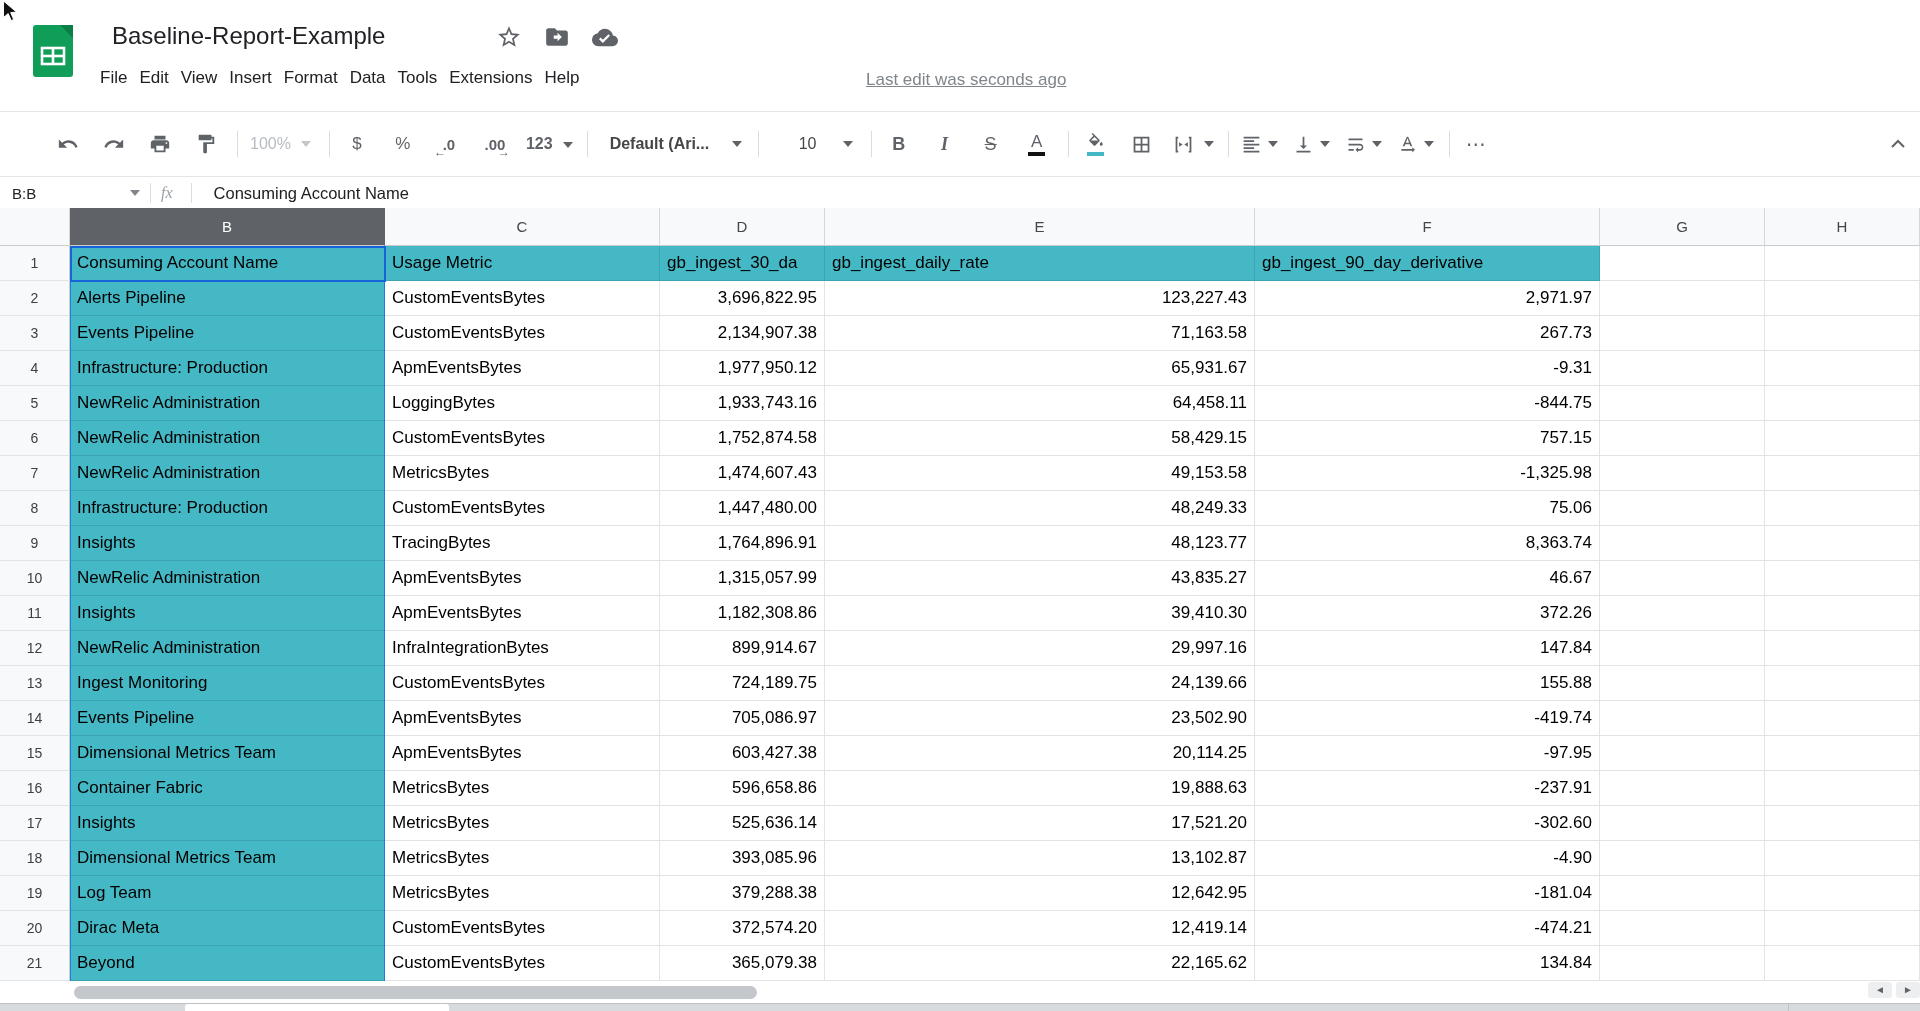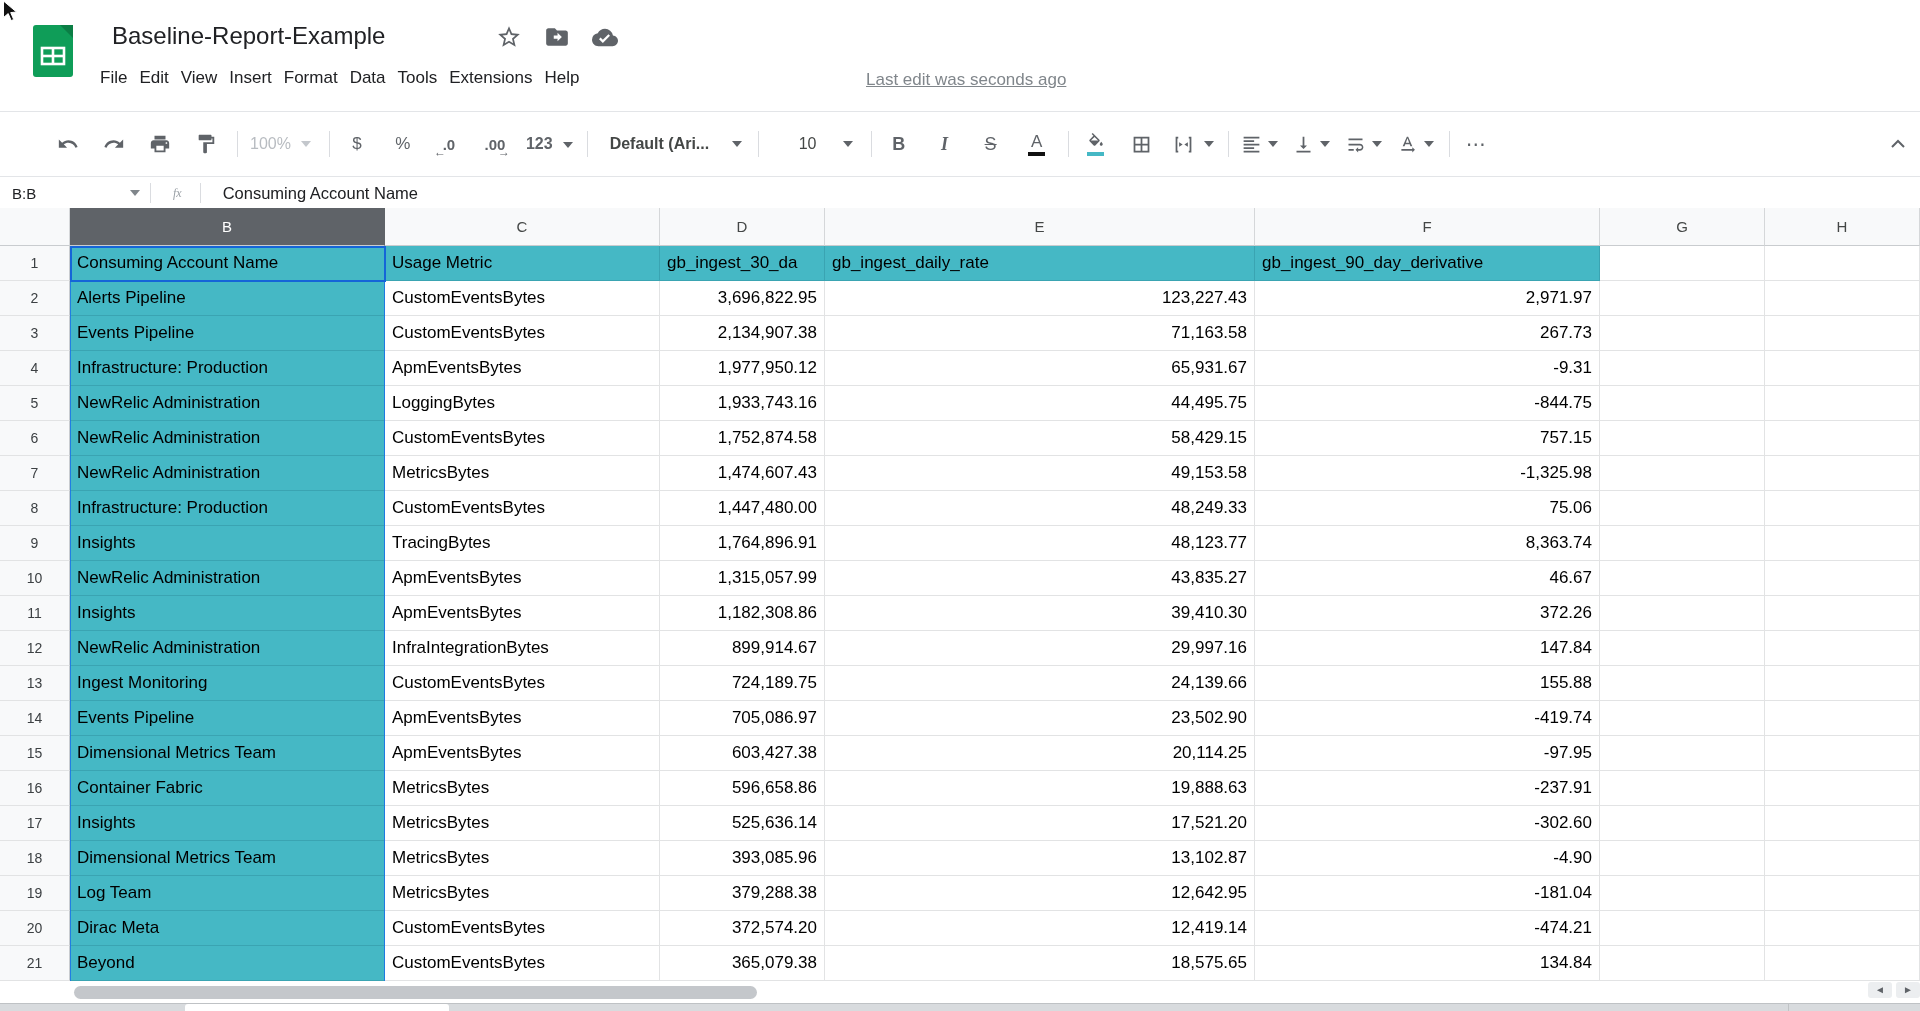--- a/index.html
+++ b/index.html
@@ -42,21 +42,21 @@
   .tb-combo { display:flex; align-items:center; gap:6px; margin-right:15px; flex:none; }
   .tb-more { font-size:20px; color:#5f6368; letter-spacing:2px; margin-right:0; }
   .tb-spacer { flex:1; }
   .tb-collapse { margin-right:14px; color:#5f6368; }
 
   
   .formulabar { position:absolute; top:178px; left:0; width:1920px; height:30px; background:#fff; display:flex; align-items:center; }
   .namebox { width:150px; height:100%; display:flex; align-items:center; justify-content:space-between; padding:0 10px 0 12px; }
   .namebox-text { font-size:15px; color:#202124; }
   .fb-div { width:1px; height:20px; background:#dadce0; }
-  .fx { font-family:"Liberation Serif", serif; font-style:italic; font-size:12px; color:#9aa0a6; margin:0 18px 0 22px; }
+  .fx { font-family:"Liberation Serif", serif; font-style:italic; font-size:16px; color:#9aa0a6; margin:0 18px 0 10px; }
   .fb-value { font-size:16.5px; color:#202124; margin-left:22px; white-space:nowrap; }
 
   
   .gridwrap { position:absolute; top:208px; left:0; width:1920px; height:773px; }
   .grid { display:grid; grid-template-columns:70px 315px 275px 165px 430px 345px 165px 155px; grid-template-rows:38px repeat(21, 35px); width:1920px; }
   .cell { overflow:hidden; white-space:nowrap; font-size:17px; color:#000; line-height:34px; padding:0 7px; background:#fff; border-right:1px solid #e2e3e4; border-bottom:1px solid #e2e3e4; }
   .cell.num { text-align:right; }
   .cell.teal { background:#45b8c5; border-right-color:#3aa4b2; border-bottom-color:#3aa4b2; }
   .colheader { background:#f8f9fa; border-right:1px solid #d5d7d9; border-bottom:1px solid #c9cccf; color:#444746; font-size:15px; text-align:center; line-height:37px; position:relative; }
   .colheader.sel { background:#5f6368; color:#fff; border-right-color:#5f6368; }
@@ -314,21 +314,21 @@
         <div class="cell">ApmEventsBytes</div>
         <div class="cell num">1,977,950.12</div>
         <div class="cell num">65,931.67</div>
         <div class="cell num">-9.31</div>
         <div class="cell"></div>
         <div class="cell"></div>
         <div class="gutter">5</div>
         <div class="cell teal">NewRelic Administration</div>
         <div class="cell">LoggingBytes</div>
         <div class="cell num">1,933,743.16</div>
-        <div class="cell num">44,495.75</div>
+        <div class="cell num">64,458.11</div>
         <div class="cell num">-844.75</div>
         <div class="cell"></div>
         <div class="cell"></div>
         <div class="gutter">6</div>
         <div class="cell teal">NewRelic Administration</div>
         <div class="cell">CustomEventsBytes</div>
         <div class="cell num">1,752,874.58</div>
         <div class="cell num">58,429.15</div>
         <div class="cell num">757.15</div>
         <div class="cell"></div>
@@ -442,21 +442,21 @@
         <div class="cell">CustomEventsBytes</div>
         <div class="cell num">372,574.20</div>
         <div class="cell num">12,419.14</div>
         <div class="cell num">-474.21</div>
         <div class="cell"></div>
         <div class="cell"></div>
         <div class="gutter">21</div>
         <div class="cell teal">Beyond</div>
         <div class="cell">CustomEventsBytes</div>
         <div class="cell num">365,079.38</div>
-        <div class="cell num">18,575.65</div>
+        <div class="cell num">22,165.62</div>
         <div class="cell num">134.84</div>
         <div class="cell"></div>
         <div class="cell"></div>
       </div>
     <div class="sel-edge" style="left:70px"></div>
     <div class="sel-edge" style="left:384px"></div>
     <div class="active-cell"></div>
   </div>
 
   <div class="below-grid"></div>

